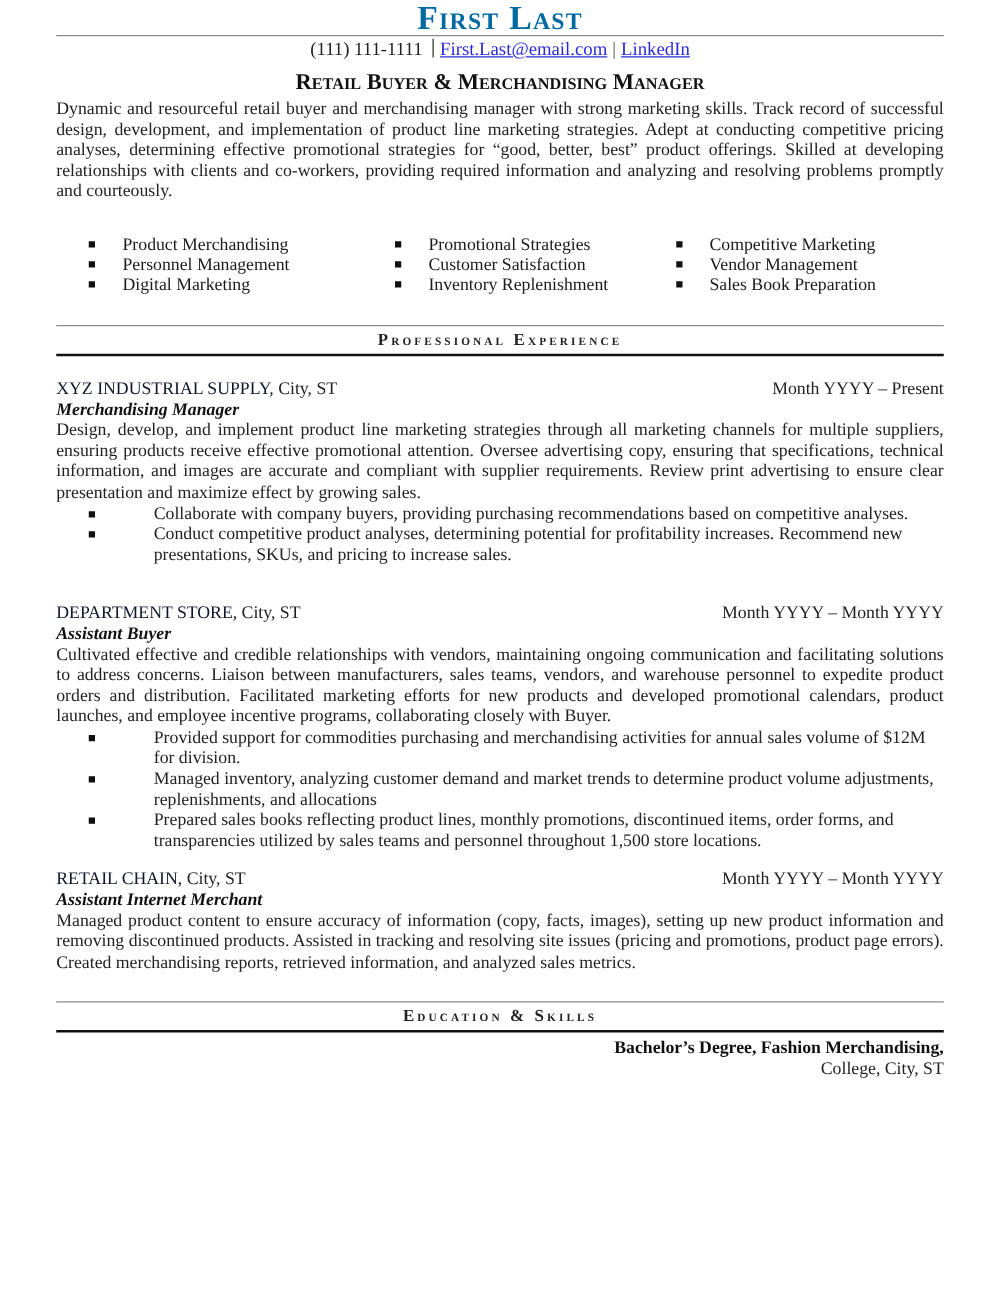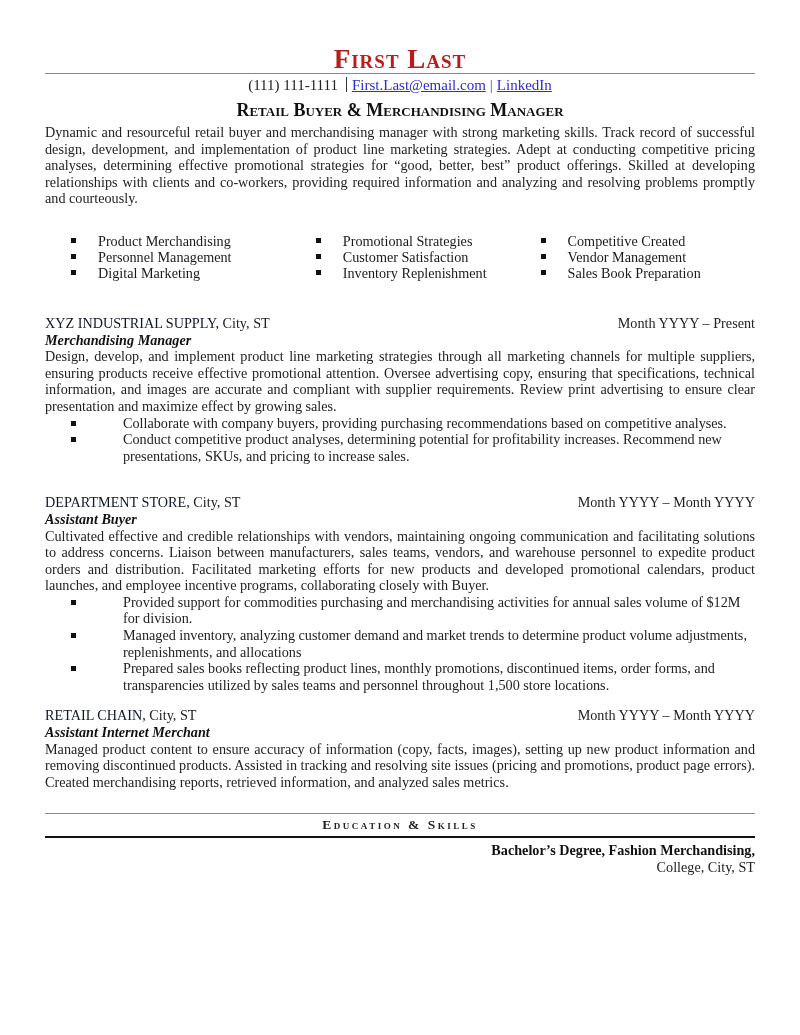--- a/index.html
+++ b/index.html
@@ -20,24 +20,23 @@
       left: 45px;
       top: 0;
       width: 710px;
     }
     .name {
       text-align: center;
       font-size: 27px;
       font-weight: bold;
       font-variant: small-caps;
       letter-spacing: 1px;
-      margin-top: 45px;
       line-height: 28px;
       height: 28px;
-      color: #b91c1c;
+      color: #0369a1;
     }
     .rule-thin {
       height: 0;
       border-top: 1.5px solid #8a8a8a;
       margin: 0;
     }
     .rule-thick {
       height: 0;
       border-top: 2px solid #111;
       margin: 0;
@@ -213,33 +212,38 @@
           <span>Customer Satisfaction</span>
         </li>
       <li>
           <span class="bullet"></span>
           <span>Inventory Replenishment</span>
         </li>
     </ul>
     <ul class="col col-3">
       <li>
           <span class="bullet"></span>
-          <span>Competitive Created</span>
+          <span>Competitive Marketing</span>
         </li>
       <li>
           <span class="bullet"></span>
           <span>Vendor Management</span>
         </li>
       <li>
           <span class="bullet"></span>
           <span>Sales Book Preparation</span>
         </li>
     </ul>
   </div>
 
+  <div class="section-head">
+    <div class="rule-thin"></div>
+    <div class="section-title">Professional Experience</div>
+    <div class="rule-thick"></div>
+  </div>
 
   <div class="job" style="margin-top:18px;">
     <div class="job-line">
       <span><span class="company">XYZ INDUSTRIAL SUPPLY,</span><span class="location"> City, ST</span></span>
       <span class="dates">Month YYYY – Present</span>
     </div>
     <div class="role">Merchandising Manager</div>
     <div class="desc">Design, develop, and implement product line marketing strategies through all marketing channels for multiple suppliers, ensuring products receive effective promotional attention. Oversee advertising copy, ensuring that specifications, technical information, and images are accurate and compliant with supplier requirements. Review print advertising to ensure clear presentation and maximize effect by growing sales.</div>
     <ul class="job-bullets">
       <li>

